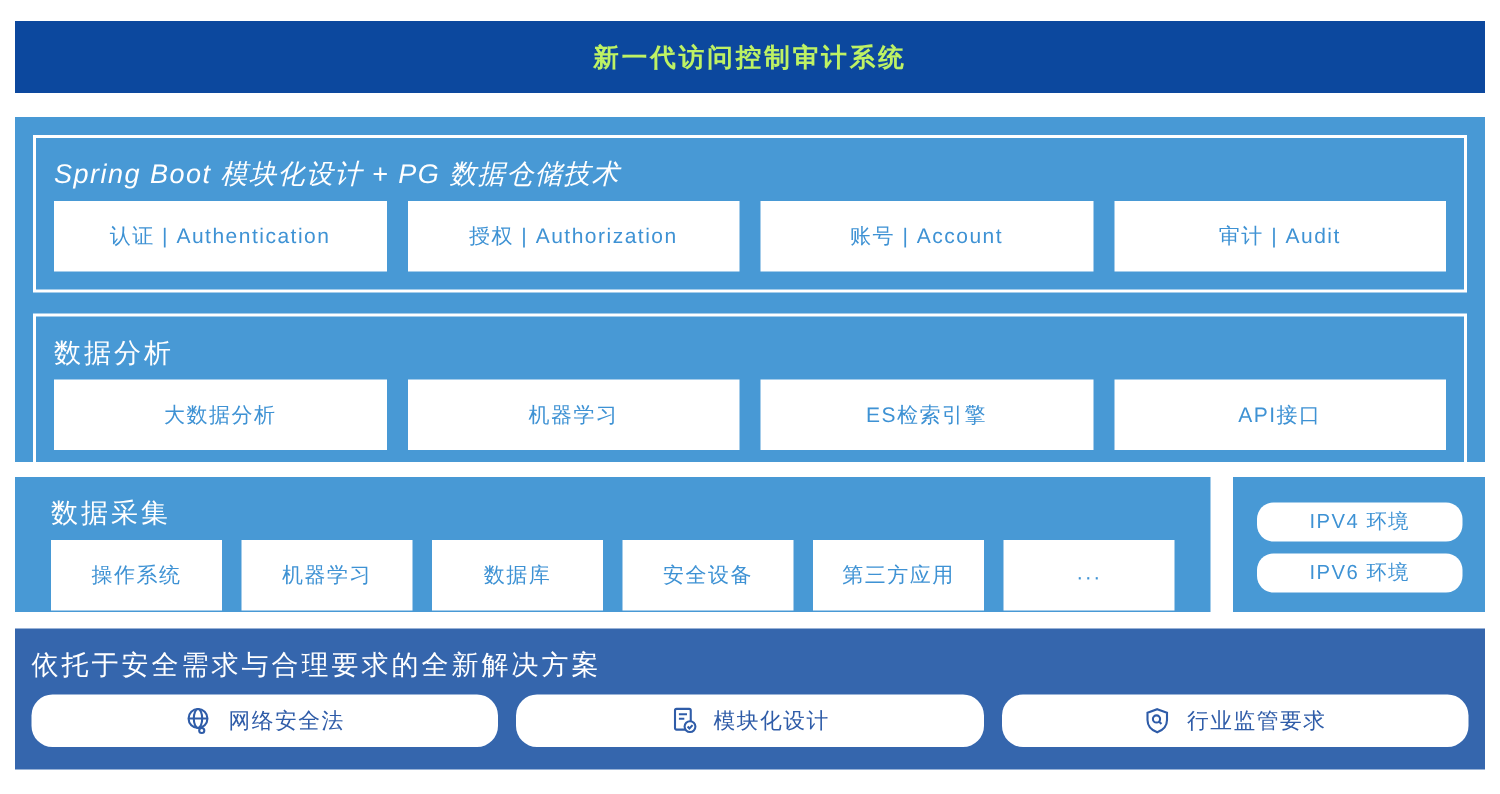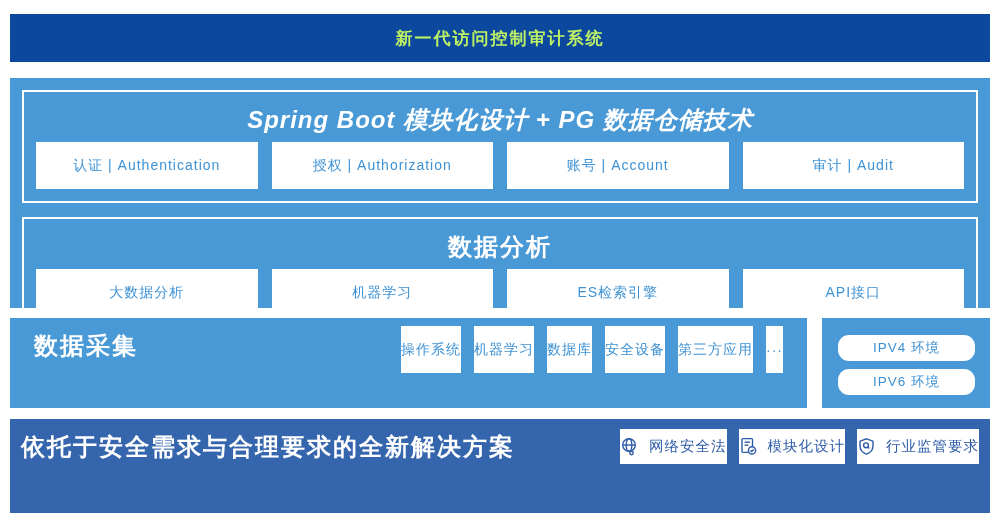--- a/index.html
+++ b/index.html
@@ -44,24 +44,23 @@
   .subbox {
     flex: 1;
     border: 2px solid #ffffff;
     display: flex;
     flex-direction: column;
     justify-content: space-between;
     padding: 8px 12px 12px 12px;
   }
   .sub-title {
     color: #ffffff;
-    font-size: 24px;
-    font-weight: bold;
+    font-size: 18px;
+    font-weight: normal;
     letter-spacing: 2px;
-    text-align: center;
     padding: 4px 0 6px 0;
   }
   .sub-title.italic { font-style: italic; letter-spacing: 1px; }
 
   .box-row {
     display: flex;
     gap: 14px;
   }
   .wbox {
     flex: 1;
@@ -82,21 +81,21 @@
     height: 90px;
     display: flex;
     gap: 15px;
     flex: none;
   }
   .panel-b {
     flex: 1;
     background: #4899d5;
     padding: 8px 24px 16px 24px;
     display: flex;
-    flex-direction: row;
+    flex-direction: column;
     justify-content: space-between;
   }
   .panel-b .box-row { gap: 13px; }
   .panel-c {
     width: 168px;
     background: #4899d5;
     padding: 17px 15px 13px 16px;
     display: flex;
     flex-direction: column;
     gap: 8px;
@@ -114,38 +113,39 @@
     border-radius: 11px;
   }
 
   
   .panel-d {
     margin-top: 11px;
     height: 94px;
     background: #3566ad;
     padding: 10px 11px 15px 11px;
     display: flex;
-    flex-direction: row;
+    flex-direction: column;
     justify-content: space-between;
     flex: none;
   }
   .panel-d .sub-title { padding: 2px 0 4px 0; }
   .panel-d .box-row { gap: 12px; }
   .sbox {
     flex: 1;
     height: 35px;
     background: #ffffff;
     color: #2f5ca8;
     font-size: 14.5px;
     display: flex;
     align-items: center;
     justify-content: center;
     gap: 10px;
     letter-spacing: 1px;
     white-space: nowrap;
+    border-radius: 14px;
   }
   .sbox svg { display: block; flex: none; }
 </style>
 </head>
 <body>
 
 <div class="canvas">
 
   <div class="banner">新一代访问控制审计系统</div>
 

